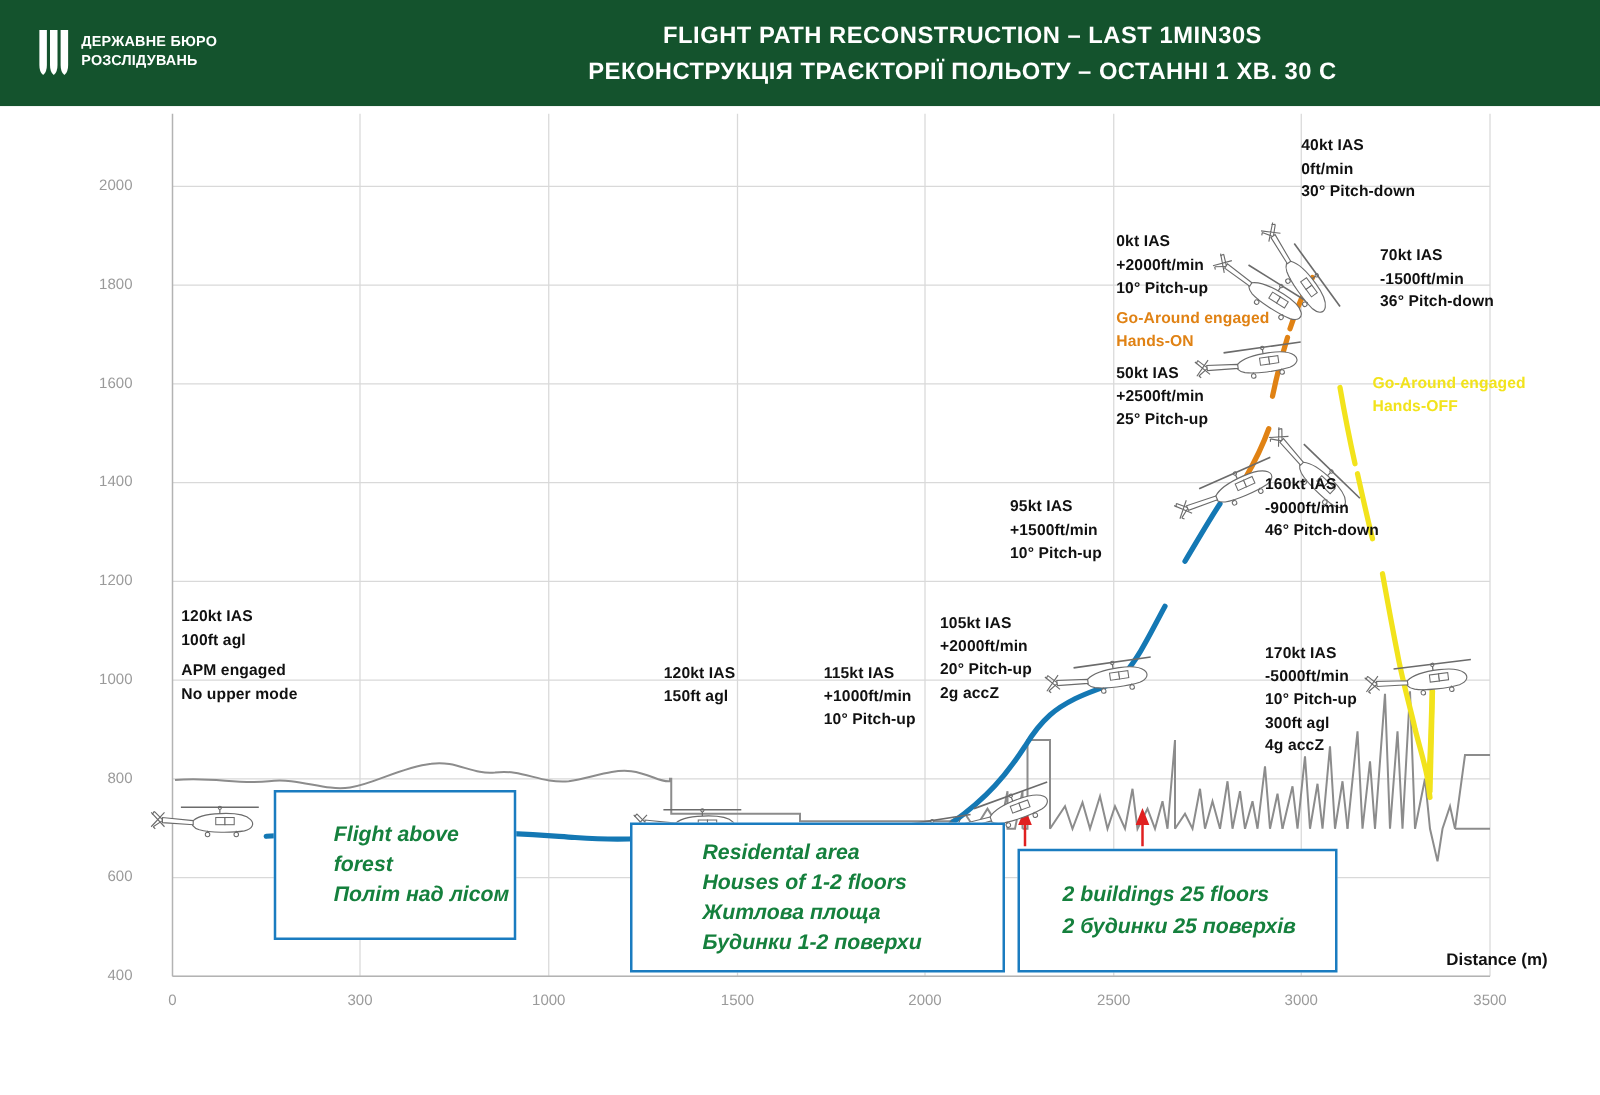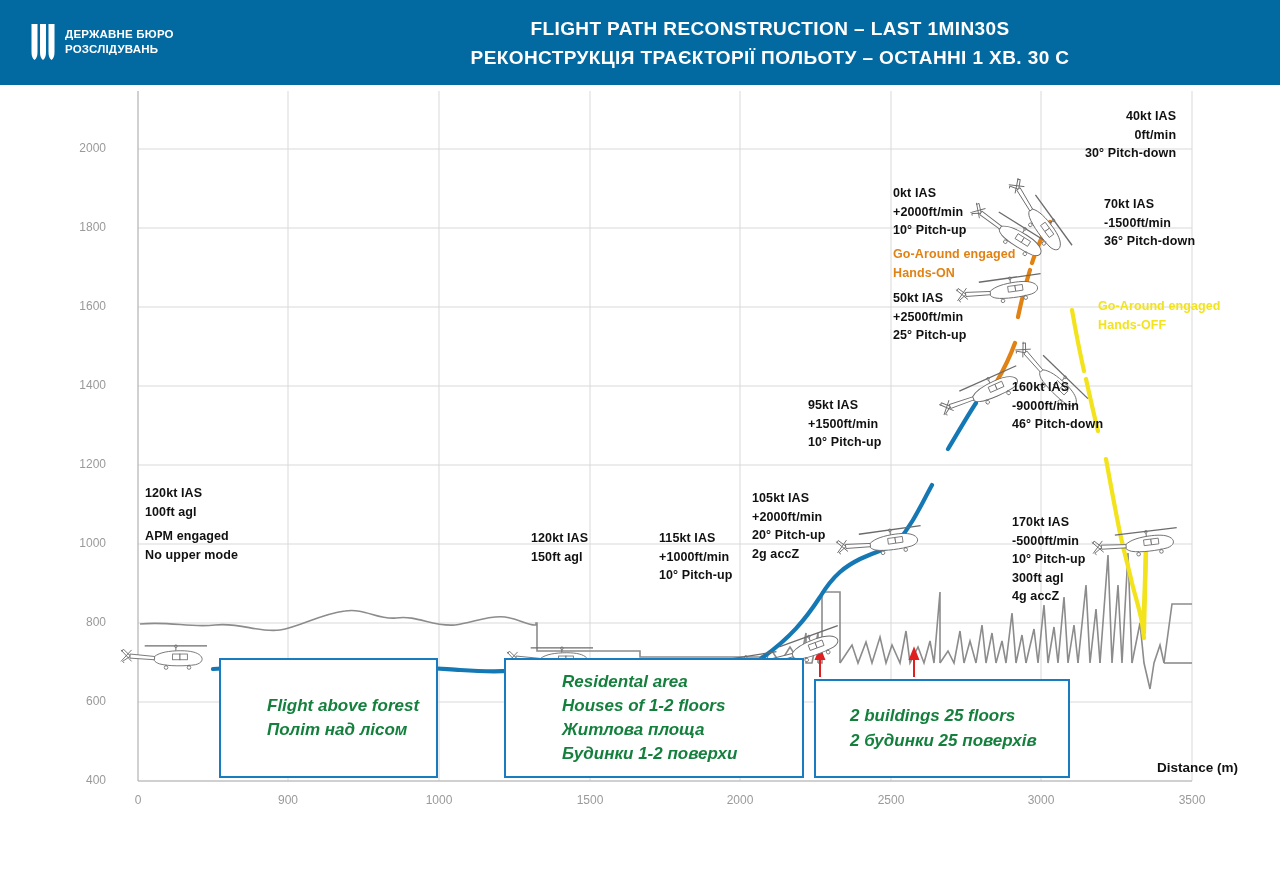--- a/index.html
+++ b/index.html
@@ -8,21 +8,21 @@
     font-family: "Liberation Sans", sans-serif;
     background: #ffffff;
     color: #1a1a1a;
     position: relative;
   }
 
   
   .header {
     position: absolute; left: 0; top: 0;
     width: 1280px; height: 85px;
-    background: #0369a1;
+    background: #14532d;
     color: #ffffff;
   }
   .logo-wrap {
     position: absolute; left: 30px; top: 22px;
     display: flex; align-items: center; gap: 9px;
   }
   .logo-mark { display: block; }
   .logo-text {
     font-size: 11.5px; font-weight: bold; line-height: 1.28;
     letter-spacing: 0.2px; color: #ffffff; white-space: pre-line;
@@ -246,21 +246,21 @@
   <div class="tick y" style="left:60px; top:135px;">1800</div>
   <div class="tick y" style="left:60px; top:214px;">1600</div>
   <div class="tick y" style="left:60px; top:293px;">1400</div>
   <div class="tick y" style="left:60px; top:372px;">1200</div>
   <div class="tick y" style="left:60px; top:451px;">1000</div>
   <div class="tick y" style="left:60px; top:530px;">800</div>
   <div class="tick y" style="left:60px; top:609px;">600</div>
   <div class="tick y" style="left:60px; top:688px;">400</div>
 
   <div class="tick x" style="left:108px;  top:708px;">0</div>
-  <div class="tick x" style="left:258px;  top:708px;">900</div>
+  <div class="tick x" style="left:258px;  top:708px;">300</div>
   <div class="tick x" style="left:409px;  top:708px;">1000</div>
   <div class="tick x" style="left:560px;  top:708px;">1500</div>
   <div class="tick x" style="left:710px;  top:708px;">2000</div>
   <div class="tick x" style="left:861px;  top:708px;">2500</div>
   <div class="tick x" style="left:1011px; top:708px;">3000</div>
   <div class="tick x" style="left:1162px; top:708px;">3500</div>
 
   <div class="axis-title" style="left:1157px; top:675px;">Distance (m)</div>
 
   <div class="annot" style="left:145px; top:399px;">120kt IAS
@@ -280,38 +280,38 @@
 +1500ft/min
 10° Pitch-up</div>
   <div class="annot" style="left:893px; top:204px;">50kt IAS
 +2500ft/min
 25° Pitch-up</div>
   <div class="annot" style="left:893px; top:99px;">0kt IAS
 +2000ft/min
 10° Pitch-up</div>
   <div class="annot ga1" style="left:893px; top:160px;">Go-Around engaged
 Hands-ON</div>
-  <div class="annot" style="left:1085px; top:22px;text-align:right;">40kt IAS
+  <div class="annot" style="left:1041px; top:22px;">40kt IAS
 0ft/min
 30° Pitch-down</div>
   <div class="annot" style="left:1104px; top:110px;">70kt IAS
 -1500ft/min
 36° Pitch-down</div>
   <div class="annot ga2" style="left:1098px; top:212px;">Go-Around engaged
 Hands-OFF</div>
   <div class="annot" style="left:1012px; top:293px;">160kt IAS
 -9000ft/min
 46° Pitch-down</div>
   <div class="annot" style="left:1012px; top:428px;">170kt IAS
 -5000ft/min
 10° Pitch-up
 300ft agl
 4g accZ</div>
 
-  <div class="callout c1" style="left:219px; top:573px; width:219px; height:120px;">
+  <div class="callout c1" style="left:219px; top:547px; width:194px; height:120px;">
     <div class="ctext">Flight above forest
 Політ над лісом</div>
   </div>
   <div class="callout c2" style="left:504px; top:573px; width:300px; height:120px;">
     <div class="ctext">Residental area
 Houses of 1-2 floors
 Житлова площа
 Будинки 1-2 поверхи</div>
   </div>
   <div class="callout c3" style="left:814px; top:594px; width:256px; height:99px;">

